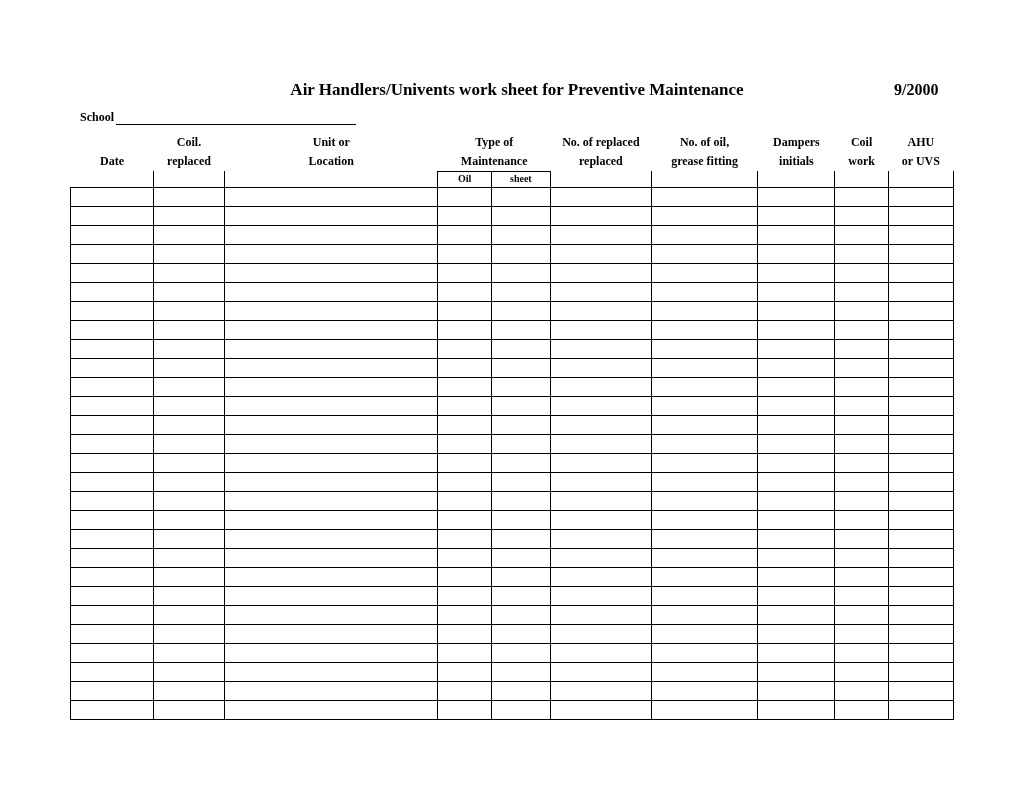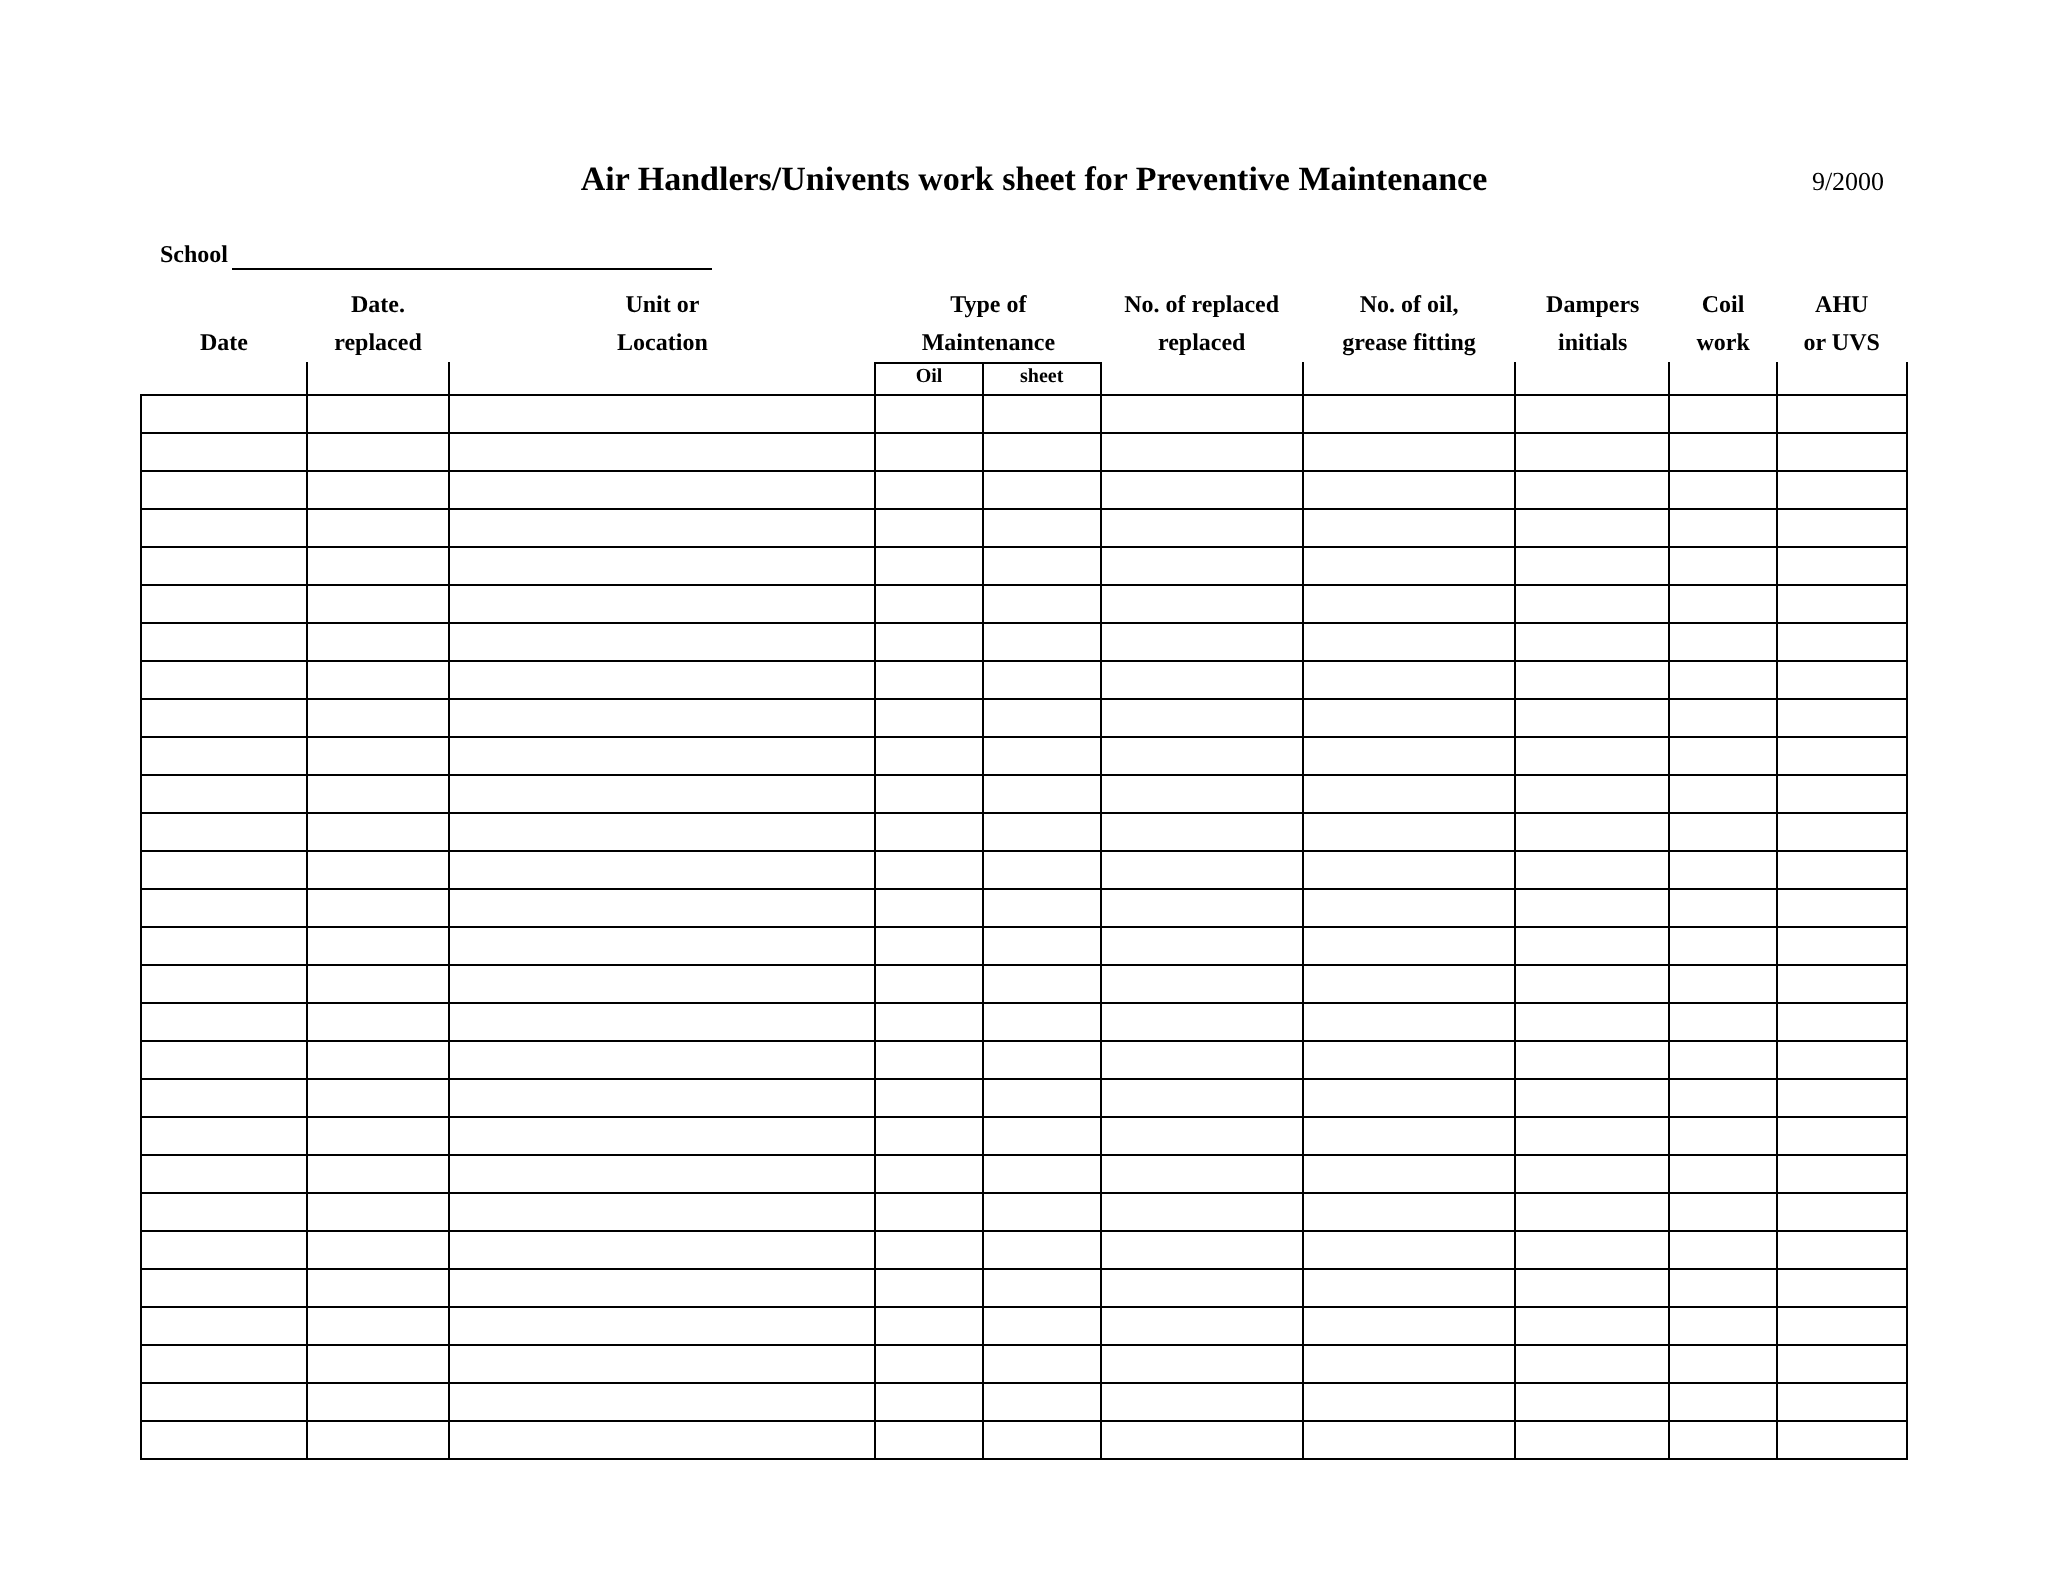--- a/index.html
+++ b/index.html
@@ -11,34 +11,34 @@
       color: #000;
       width: 1024px;
       height: 791px;
     }
     .page {
       padding: 80px 70px 40px 70px;
     }
     .title-row {
       display: flex;
       align-items: baseline;
-      margin-bottom: 20px;
+      margin-bottom: 10px;
     }
     .title {
       flex: 1;
       text-align: center;
       font-weight: bold;
       font-size: 17px;
       margin-left: 70px;
     }
     .date-stamp {
-      font-weight: normal;
-      font-size: 13px;
+      font-weight: bold;
+      font-size: 16px;
       width: 60px;
-      text-align: center;
+      text-align: left;
     }
     .school-row {
       font-weight: bold;
       font-size: 12px;
       margin-left: 10px;
       margin-bottom: 8px;
     }
     .school-line {
       display: inline-block;
       border-bottom: 1px solid #000;
@@ -115,21 +115,21 @@
         <col class="c-grease">
         <col class="c-filt">
       <col class="c-oilgr">
         <col class="c-damp">
         <col class="c-coil">
         <col class="c-ahu">
     </colgroup>
     <thead>
       <tr>
         <th></th>
-        <th>Date.</th>
+        <th>Coil.</th>
         <th>Unit or</th>
         <th colspan="2">Type of</th>
         <th>No. of  replaced</th>
         <th>No. of oil,</th>
         <th>Dampers</th>
         <th>Coil</th>
         <th>AHU</th>
       </tr>
       <tr>
         <th>Date</th>

